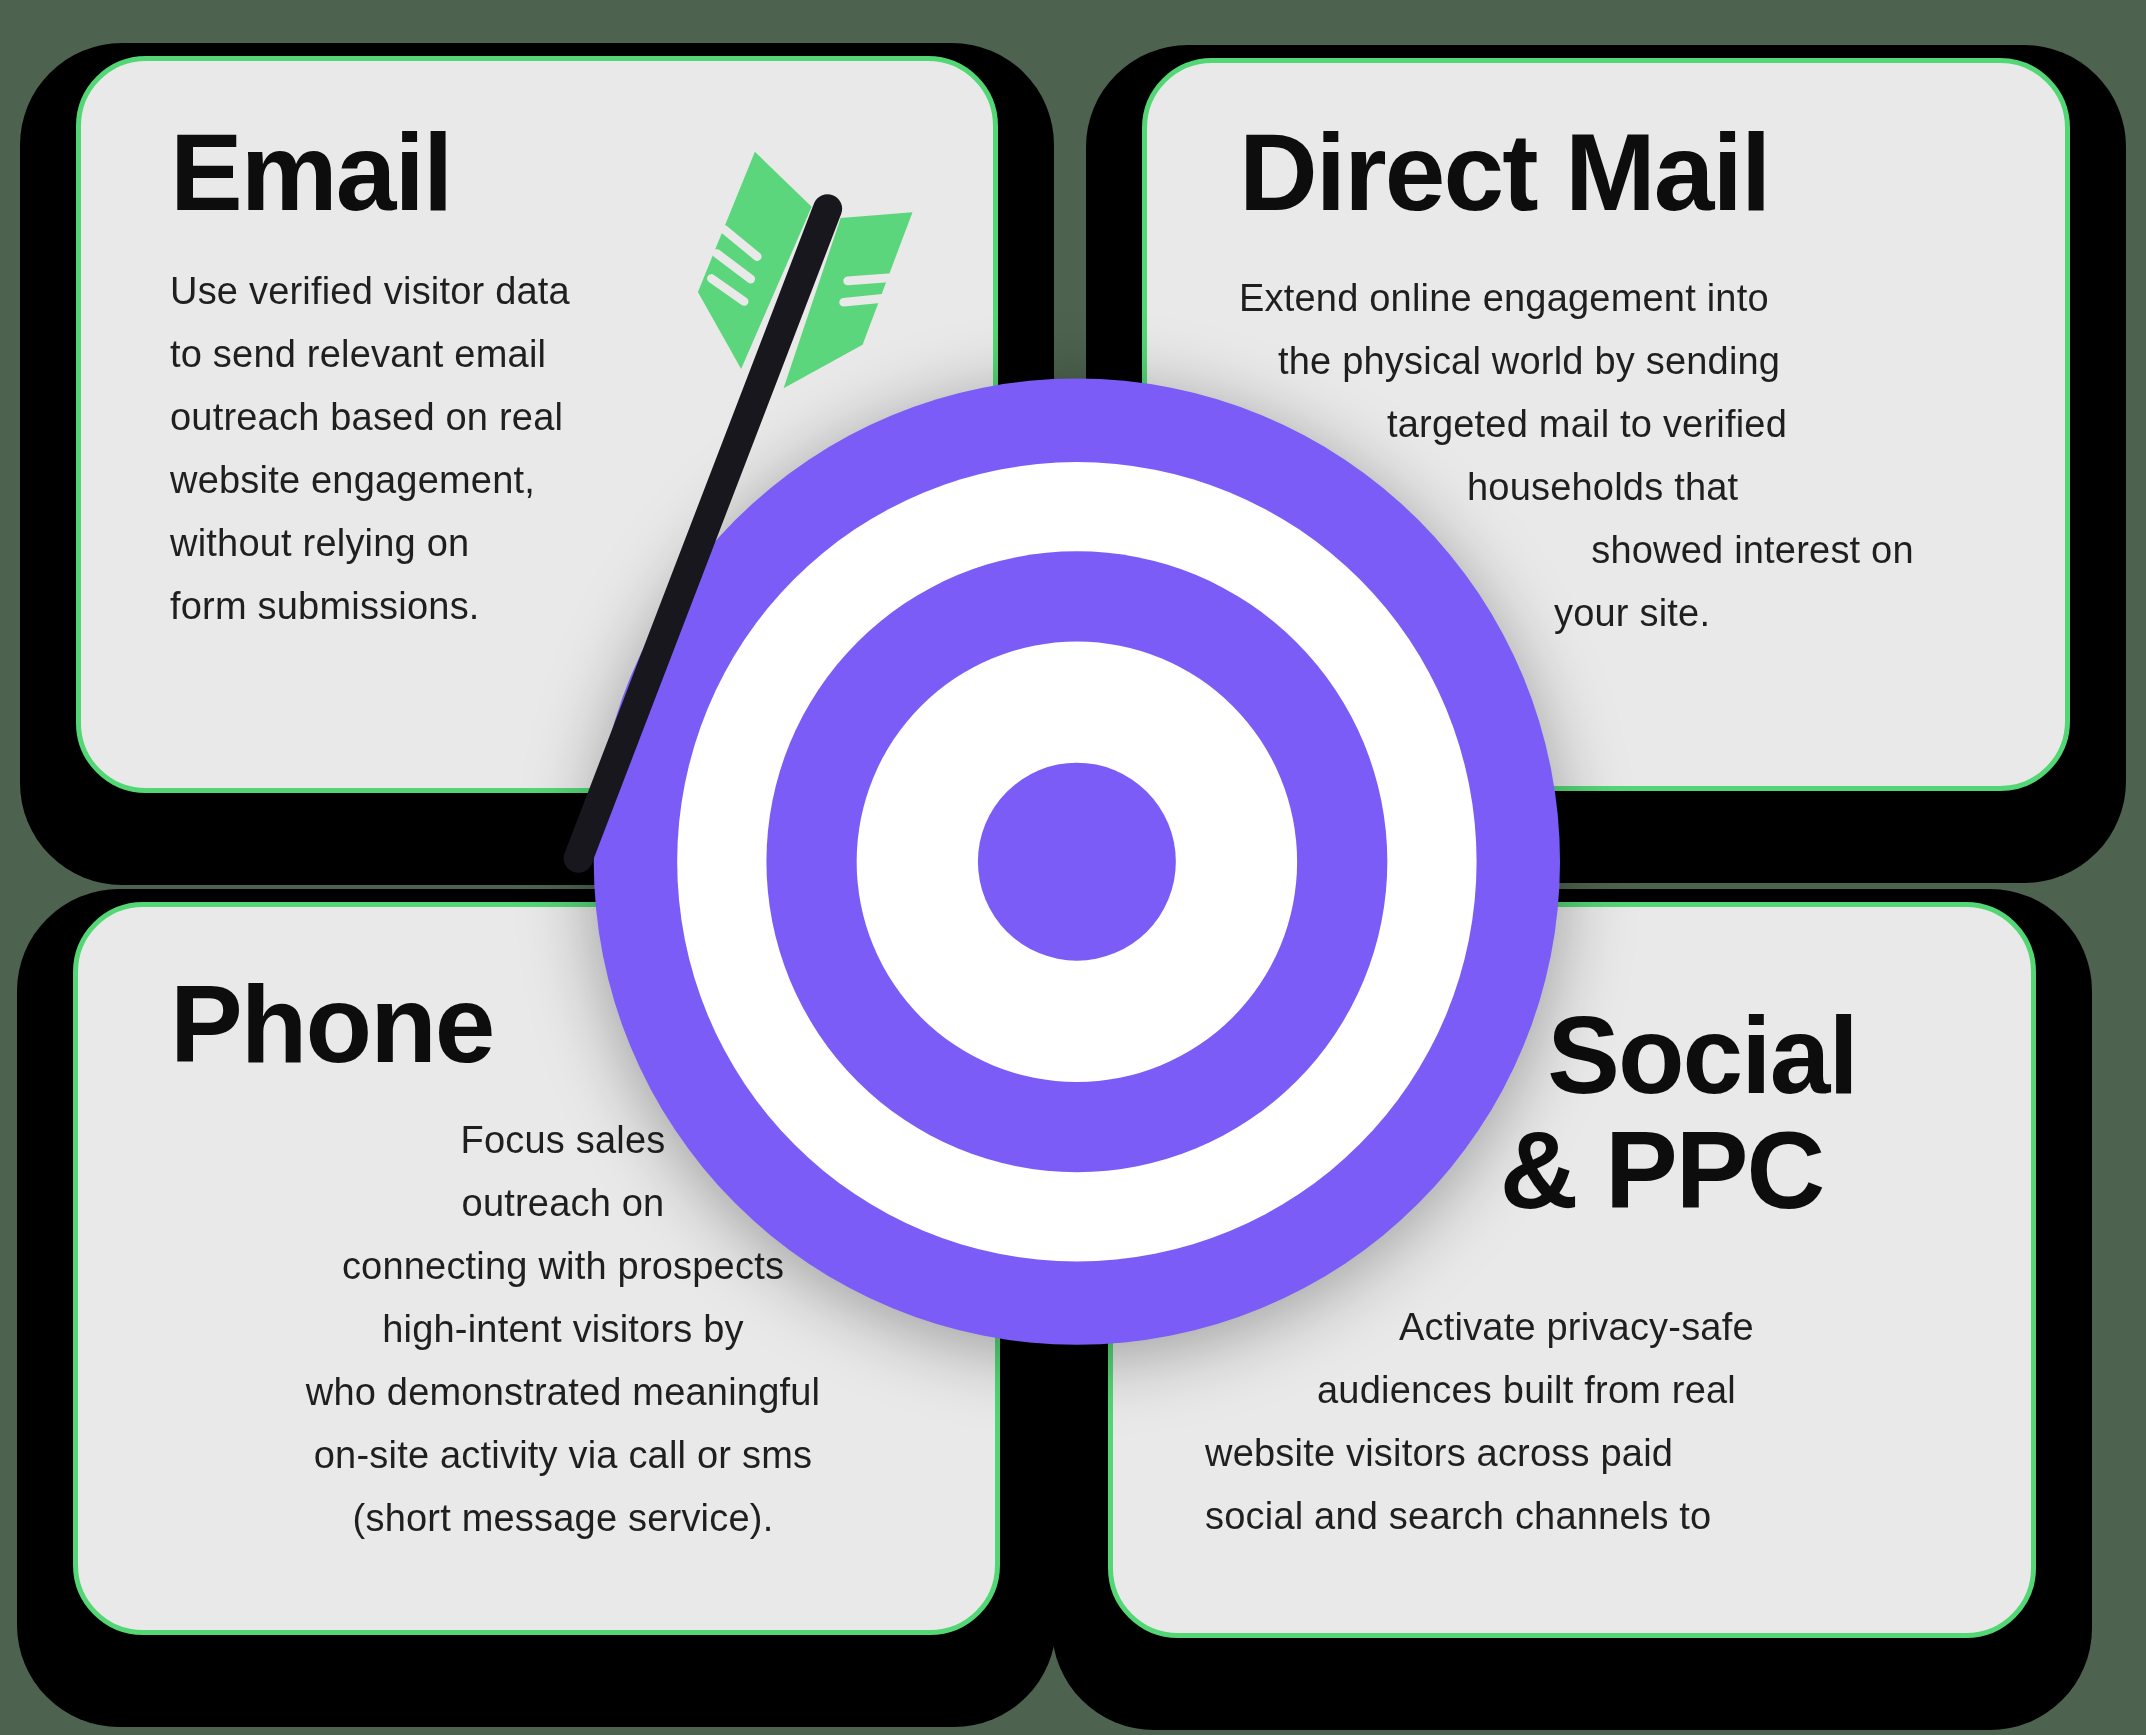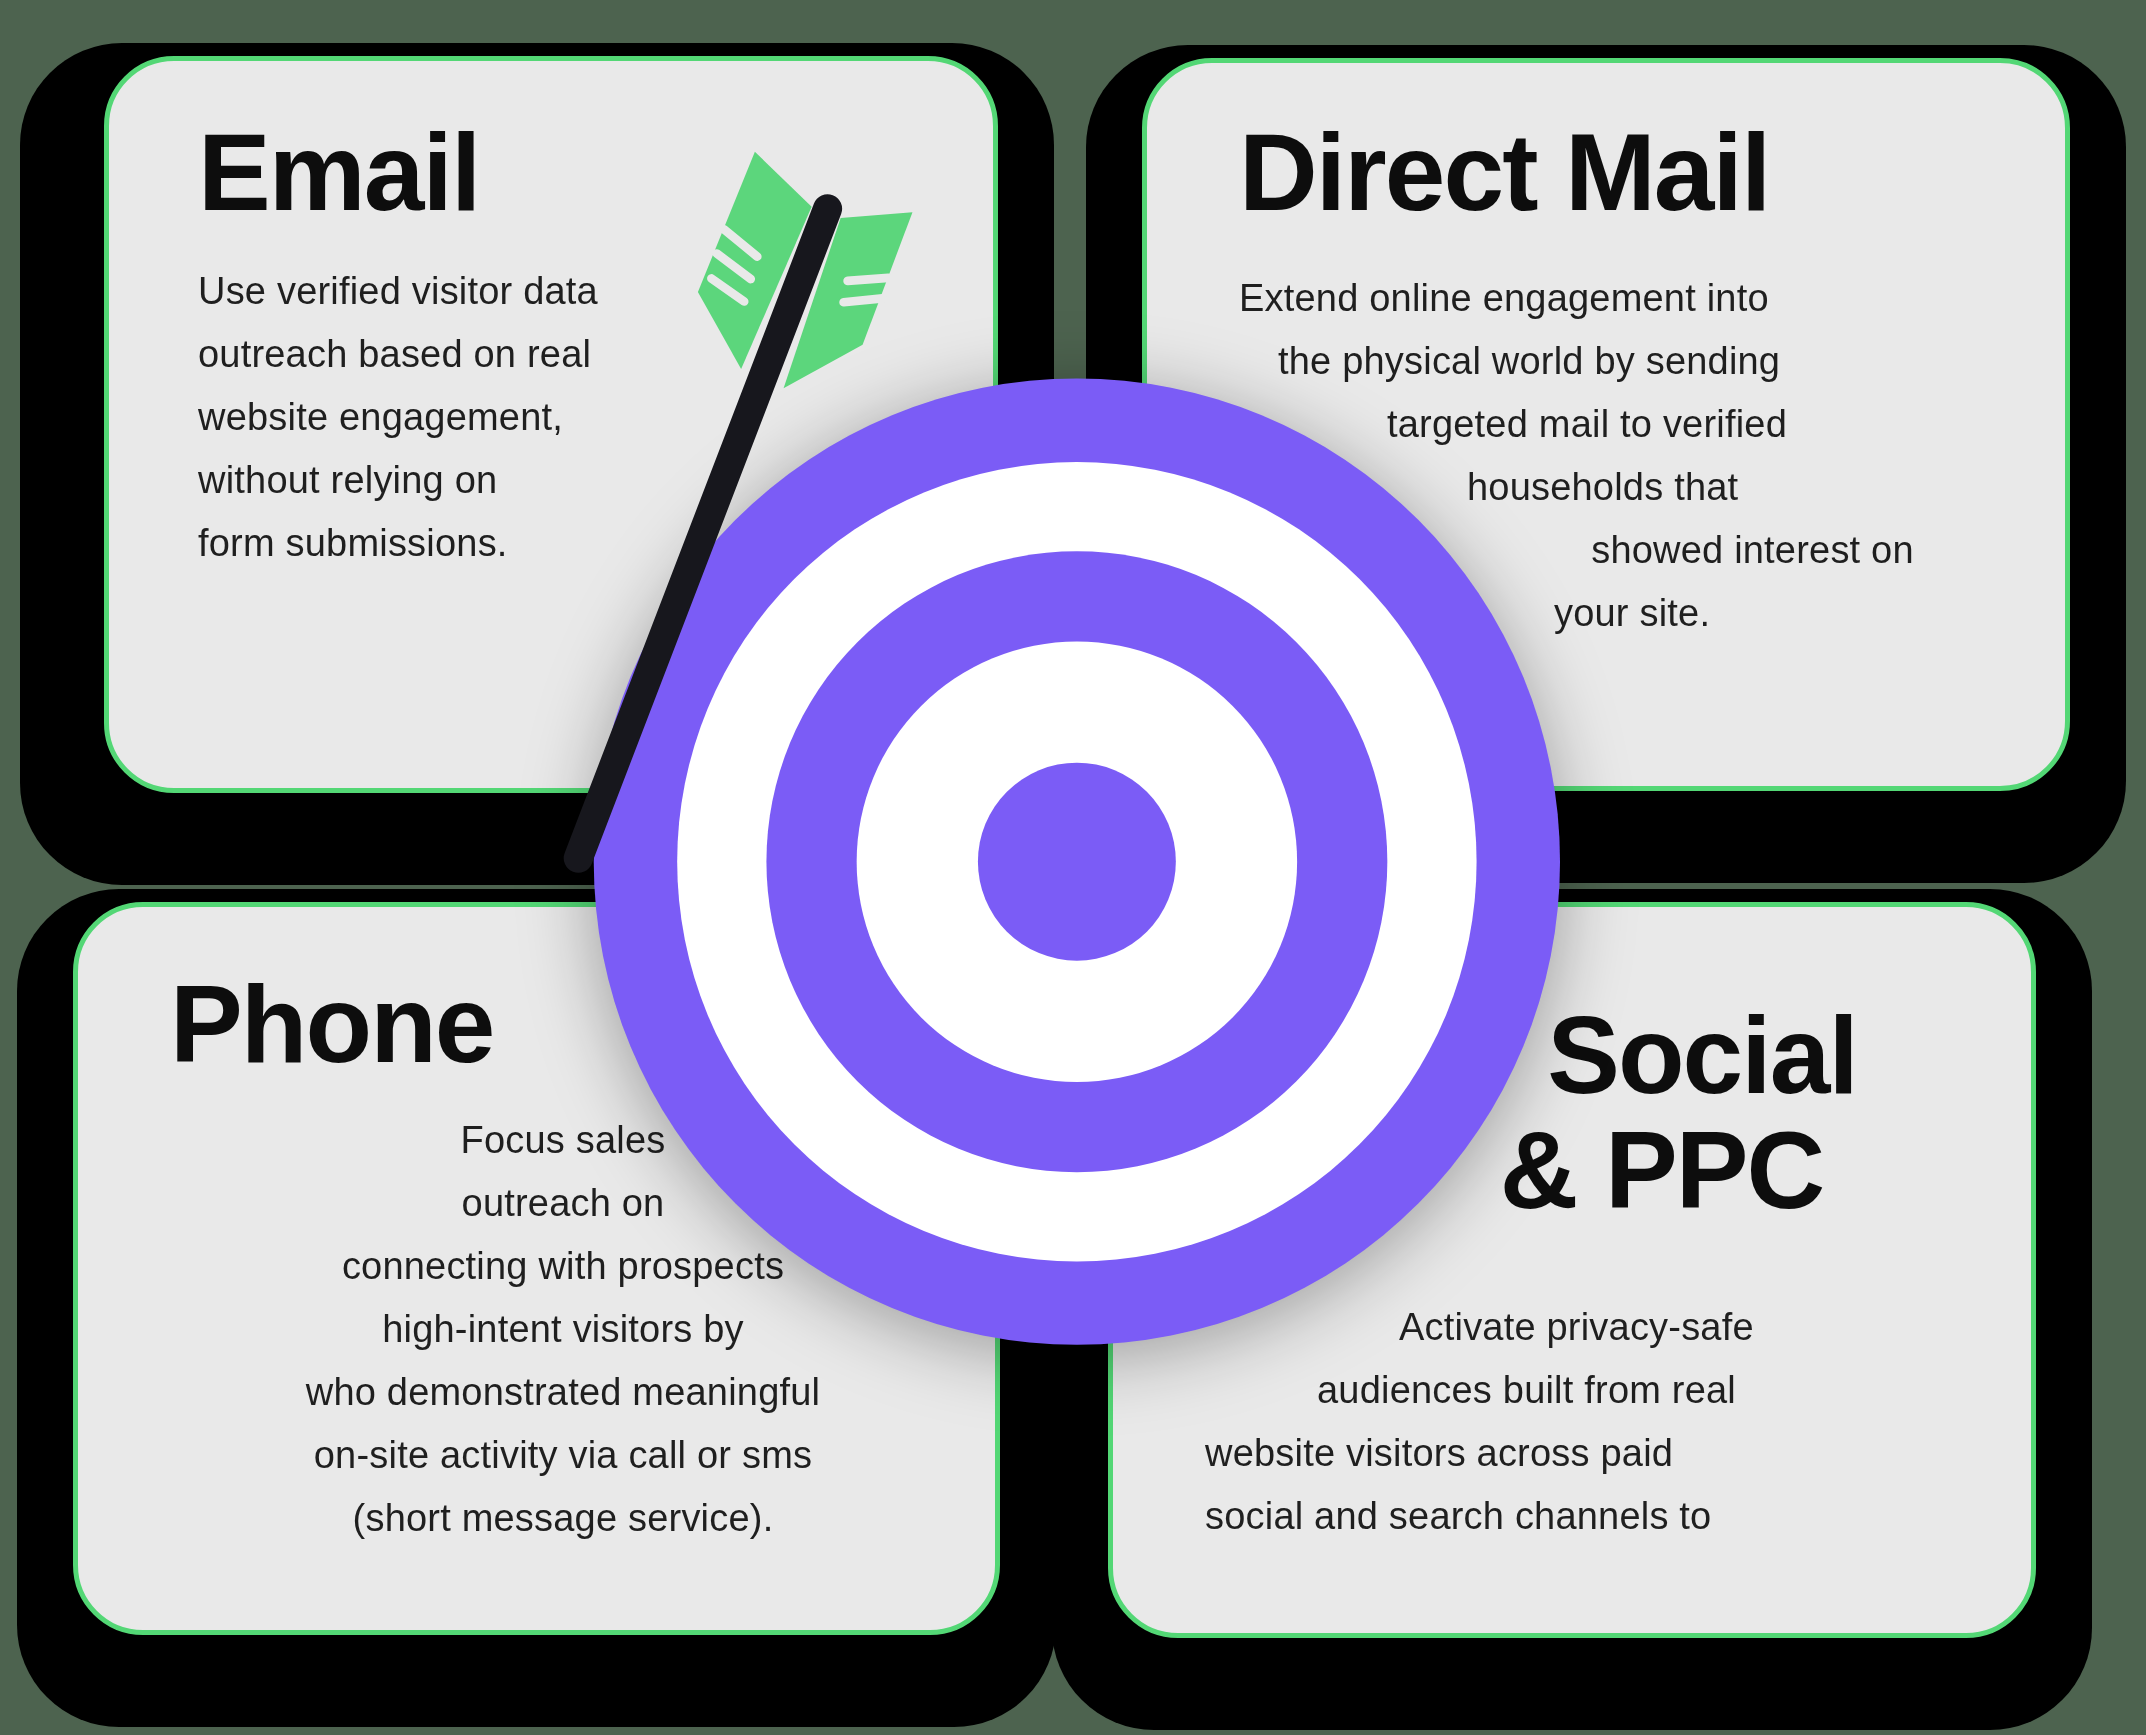--- a/index.html
+++ b/index.html
@@ -38,21 +38,21 @@
     font-size:38px;
     line-height:63px;
     font-weight:300;
     color:#1F1F1F;
     letter-spacing:0.2px;
   }
   .body-line{white-space:nowrap;}
 
   
   #card-email{left:76px;top:56px;width:922px;height:737px;}
-  #card-email .card-face{padding:0 39px 0 89px;margin-left:28px;}
+  #card-email .card-face{padding:0 39px 0 89px;}
   #card-email .card-title{margin-top:54px;}
   #card-email .card-body{margin-top:30px;}
 
   
   #card-direct-mail{left:1142px;top:58px;width:928px;height:733px;}
   #card-direct-mail .card-face{padding:0 76px 0 92px;}
   #card-direct-mail .card-title{margin-top:52px;}
   #card-direct-mail .card-body{margin-top:37px;}
   #card-direct-mail .body-line:nth-child(2){padding-left:39px;}
   #card-direct-mail .body-line:nth-child(3){padding-left:148px;}
@@ -92,20 +92,21 @@
 <div class="canvas">
 
   <div class="card" id="card-email">
     <div class="card-shadow"></div>
     <div class="card-face">
       <h2 class="card-title">
         <div class="title-line">Email</div>
       </h2>
       <div class="card-body">
         <div class="body-line">Use verified visitor data</div>
+        <div class="body-line">to send relevant email</div>
         <div class="body-line">outreach based on real</div>
         <div class="body-line">website engagement,</div>
         <div class="body-line">without relying on</div>
         <div class="body-line">form submissions.</div>
       </div>
     </div>
   </div>
 
   <div class="card" id="card-direct-mail">
     <div class="card-shadow"></div>

